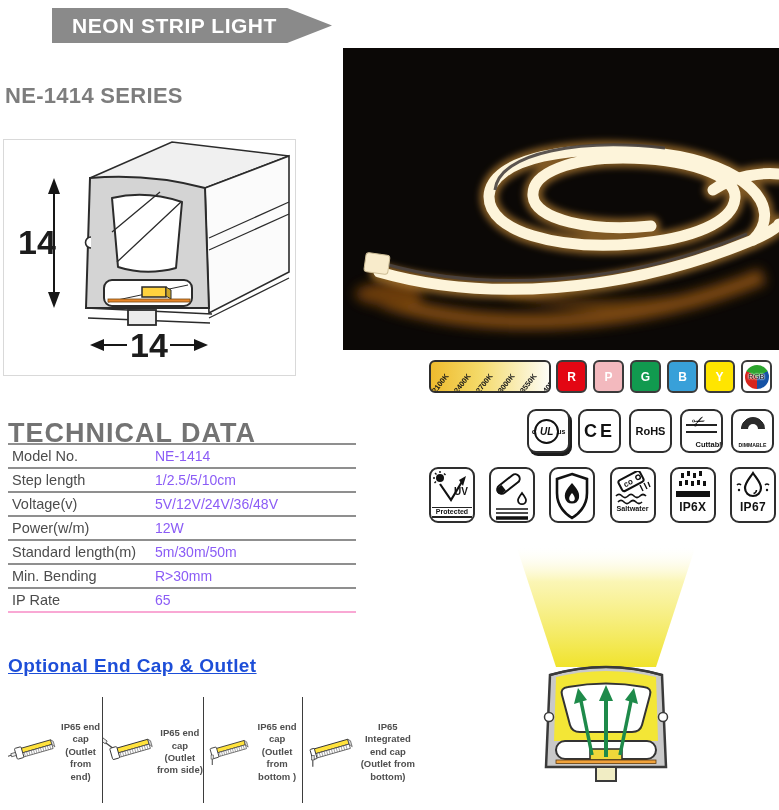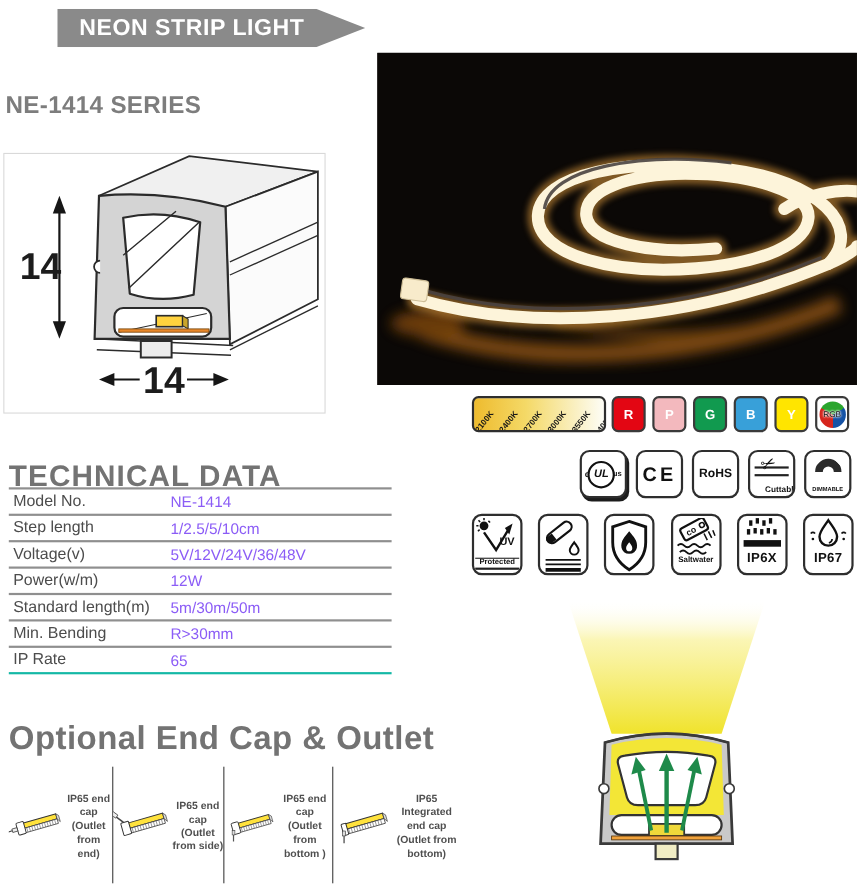--- a/index.html
+++ b/index.html
@@ -59,27 +59,27 @@
   .features { position:absolute; left:429px; top:467px; width:347px; height:57px; display:flex; justify-content:space-between; }
   .feature { width:46px; height:56px; border:2px solid #2e2e2e; border-radius:9px; background:#fff;
     display:flex; flex-direction:column; align-items:center; justify-content:flex-start; padding-top:2px; overflow:hidden; }
   .feat-label { font-size:7.2px; font-weight:bold; color:#111; line-height:1.1; }
   .feat-label.big { font-size:12px; font-weight:bold; letter-spacing:.3px; }
   .uv-protected { width:40px; text-align:center; font-size:7px; font-weight:bold; color:#111;
     border-top:1.5px solid #222; border-bottom:2.5px solid #222; padding:0 0 1px; }
 
   
   .tech-heading { position:absolute; left:8px; top:418px; font-size:27px; font-weight:bold; color:#737373; letter-spacing:1px; }
-  .tech-table { position:absolute; left:8px; top:443px; width:348px; border-bottom:2px solid #14b8a6; }
+  .tech-table { position:absolute; left:8px; top:443px; width:348px; border-bottom:2px solid #f9a8d4; }
   .trow { display:flex; height:24px; align-items:center; border-top:2px solid #8f8f8f; }
   .tlabel { width:147px; padding-left:4px; font-size:14.5px; color:#4c4c4c; }
   .tvalue { flex:1; font-size:14px; color:#8b5cf6; }
 
   
-  .endcap-heading { position:absolute; left:8px; top:655px; font-size:30px; font-weight:bold; color:#737373; letter-spacing:.4px; }
+  .endcap-heading { position:absolute; left:8px; top:655px; font-size:19px; font-weight:bold; color:#1d4ed8; letter-spacing:.4px;text-decoration:underline; }
   .endcaps { position:absolute; left:8px; top:697px; height:106px; display:flex; }
   .ecell { display:flex; align-items:center; justify-content:flex-start; padding-top:2px; }
   .ecell.c1 { width:94px; } .ecell.c2 { width:100px; } .ecell.c3 { width:98px; } .ecell.c4 { width:116px; }
   .edivider { width:1px; background:#3d3d3d; height:106px; }
   .eclabel { text-align:center; line-height:1.3; margin-top:2px; }
   .eclabel span { display:block; font-size:9.5px; font-weight:bold; color:#4f4f4f; }
 
   .beam-wrap { position:absolute; left:506px; top:545px; width:200px; height:258px; }
   svg { display:block; }
 </style>

